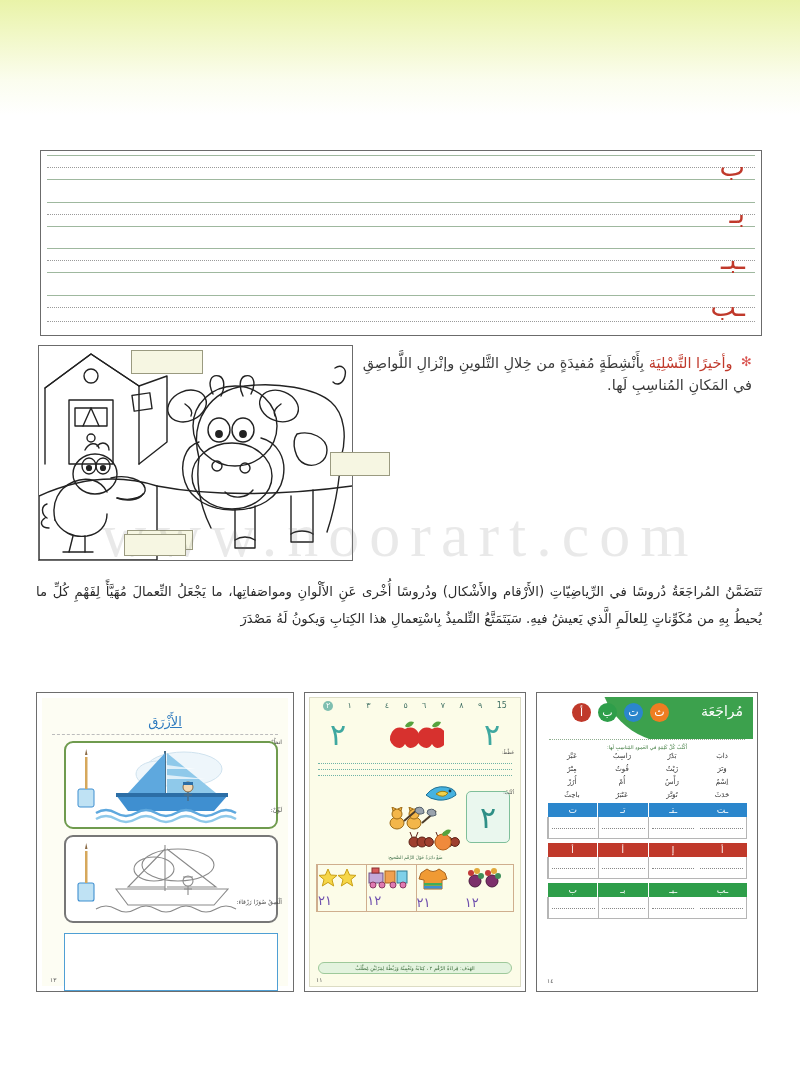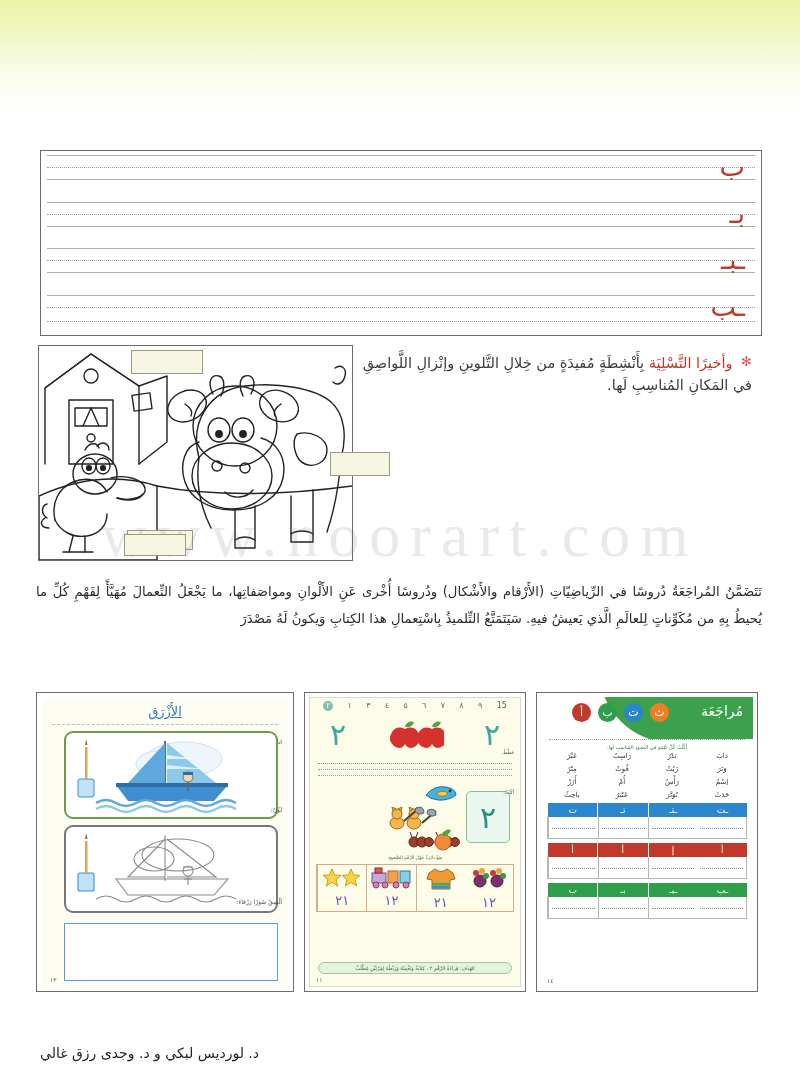--- a/index.html
+++ b/index.html
@@ -125,21 +125,21 @@
     position: relative;
     overflow: hidden;
   }
   .t-blue  { width: 258px; }
   .t-num   { width: 222px; }
   .t-rev   { width: 222px; }
 
   
   .blue-inner { position:absolute; inset:5px; background:#fdfdf3; }
   .blue-title {
-    text-align:center; color:#2e7bbf; font-size:13px; margin-top:6px;
+    text-align:center; color:#2e7bbf; font-size:13px; margin-top:16px;
     font-family:"DejaVu Sans", sans-serif;
     text-decoration:underline;
   }
   .dash-sep { margin:5px 10px 0; border-top:1px dashed #bcbcbc; }
   .mini-label {
     position:absolute; right:6px; font-size:6px; color:#4a4a4a;
   }
   .pic-frame {
     margin: 4px 10px 0 22px;
     border:2px solid #6f9b4e; border-radius:9px; height:88px; background:#fff;
@@ -161,21 +161,21 @@
     display:inline-block; width:10px; height:10px; line-height:10px;
     border-radius:50%; background:#7fbfb0; color:#fff; text-align:center;
   }
   .trace-lines { margin: 3px 8px; }
   .trace-lines div { border-top:1px dotted #6fb3a6; margin-top:5px; }
   .grid4 {
     display:flex; flex-direction:row-reverse;
     margin: 4px 6px 0; border:1px solid #cfae8e;
   }
   .grid4 .cell {
-    flex:1; border-left:1px solid #cfae8e; text-align:center; padding:2px 0 1px;
+    flex:1; border-left:1px solid #cfae8e; text-align:left; padding:2px 0 1px;
   }
   .grid4 .cell:last-child { border-left:none; }
   .opts { color:#6e4fae; font-size:13px; letter-spacing:4px; direction:rtl;}
   .caption-band {
     position:absolute; left:8px; right:8px; bottom:12px;
     background:#e3f3de; border:1px solid #9ec99a; border-radius:8px;
     font-size:5px; color:#3a6b3a; text-align:center; padding:2px;
   }
   .pgnum { position:absolute; font-size:6px; color:#555; bottom:3px; }
 
@@ -619,15 +619,14 @@
               <div></div>
             </div>
         </div>
 
         <div class="pgnum" style="left:6px;">١٤</div>
       </div>
     </div>
 
   </div>
 
-  <div class="authors">د. لورديس لبكي و د. وجدى رزق غالي</div>
 
 </div>
 
 </body></html>

